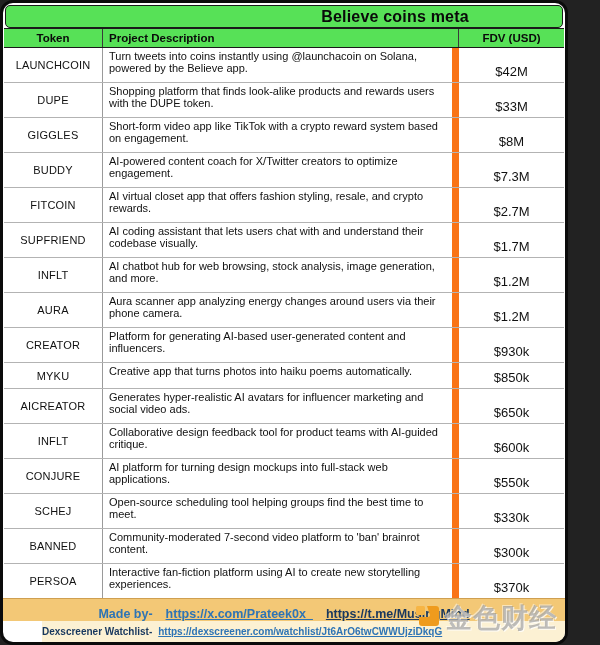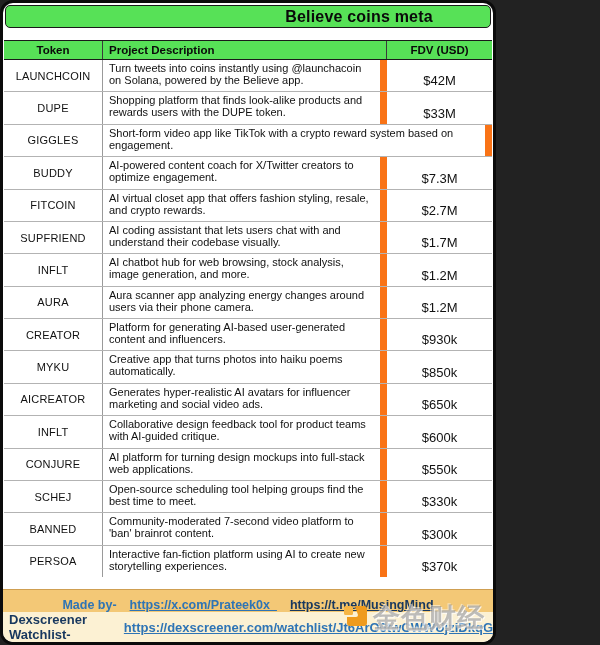--- a/index.html
+++ b/index.html
@@ -1,20 +1,20 @@
 <!DOCTYPE html>
 <html style="--green: #57e157; --band1: #f3c876; --band2: #fcf1d3; --linkblue: #2e74b5; --navy: #17375e;"><head>
 <meta charset="utf-8">
 <style>
   html,body{margin:0;padding:0;background:#222;}
   *{box-sizing:border-box;}
   body{font-family:"Liberation Sans", sans-serif;}
 
   .frame{
-    width:496px;height:645px;
+    width:568px;height:645px;
     background:#0b0b0b;
     border-radius:13px;
     padding:3px;
     position:relative;
     overflow:hidden;
   }
   .inner{
     width:100%;height:100%;
     background:#ffffff;
     border-radius:10px;
@@ -33,21 +33,21 @@
     border-radius:5px;
     display:flex;align-items:center;justify-content:center;
   }
   .title-bar .title{
     transform:translateX(111px);
     font-size:16px;font-weight:bold;color:#0a0a0a;
     letter-spacing:.2px;
   }
 
   
-  .table{flex:1 1 auto;display:flex;flex-direction:column;margin:12px 1px;min-height:0;}
+  .table{flex:1 1 auto;display:flex;flex-direction:column;margin:0 1px;min-height:0;}
   .thead{
     flex:0 0 20px;
     display:flex;
     background:var(--green);
     border-top:1px solid #1a1a1a;
     border-bottom:1.5px solid #1a1a1a;
   }
   .th{
     display:flex;align-items:center;
     font-weight:bold;font-size:11.5px;color:#0a0a0a;
@@ -85,22 +85,23 @@
     flex:0 0 23px;
     background:var(--band1);
     border-top:1px solid #cf9f51;
     display:flex;align-items:flex-end;justify-content:center;
     gap:13px;font-size:12.5px;font-weight:bold;
   }
   .footer2{
     flex:0 0 21px;
     background:var(--band2);
     display:flex;align-items:center;
-    gap:6px;font-size:13px;font-weight:bold;
-    padding-left:6px;
+    gap:6px;font-size:10px;font-weight:bold;
+    padding-left:0;
+    margin-left:39px;
   }
   .lbl-blue{color:var(--linkblue);}
   .lbl-navy{color:var(--navy);}
   a.link1{color:var(--linkblue);text-decoration:underline;}
   a.link2{color:var(--navy);text-decoration:underline;}
   a.link3{color:var(--linkblue);text-decoration:underline;}
 
   
   .watermark{
     position:absolute;right:8px;bottom:6px;
@@ -141,20 +142,21 @@
 
           <div class="row">
             <div class="cell token">DUPE</div>
             <div class="cell desc">Shopping platform that finds look-alike products and rewards users with the DUPE token.</div>
             <div class="cell fdv">$33M</div>
           </div>
 
           <div class="row">
             <div class="cell token">GIGGLES</div>
             <div class="cell desc">Short-form video app like TikTok with a crypto reward system based on engagement.</div>
+            <div class="cell fdv">$8M</div>
           </div>
 
           <div class="row">
             <div class="cell token">BUDDY</div>
             <div class="cell desc">AI-powered content coach for X/Twitter creators to optimize engagement.</div>
             <div class="cell fdv">$7.3M</div>
           </div>
 
           <div class="row">
             <div class="cell token">FITCOIN</div>

